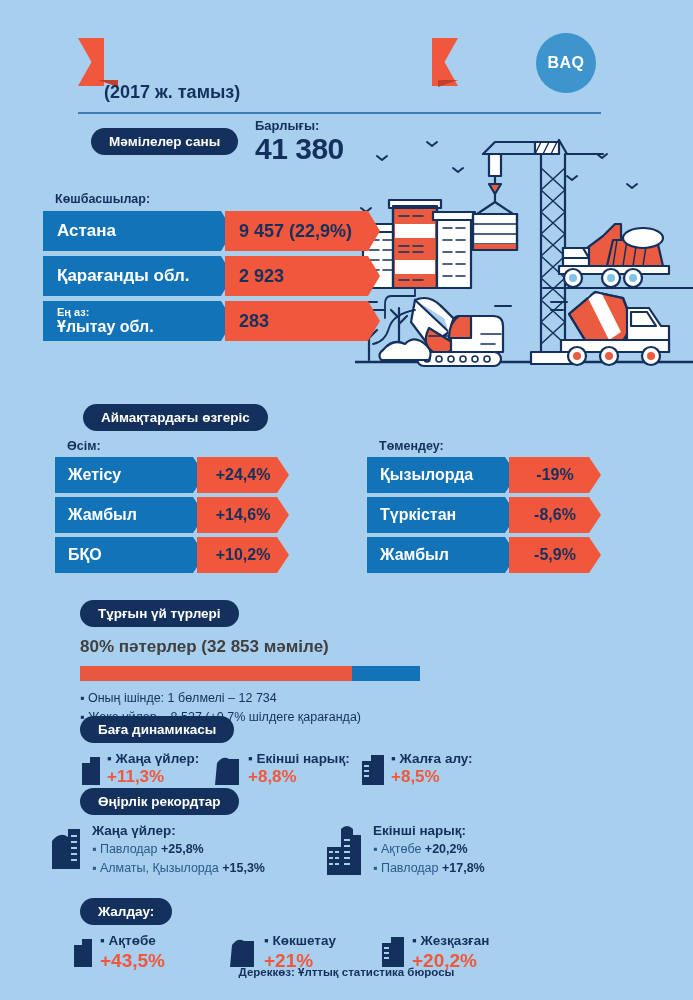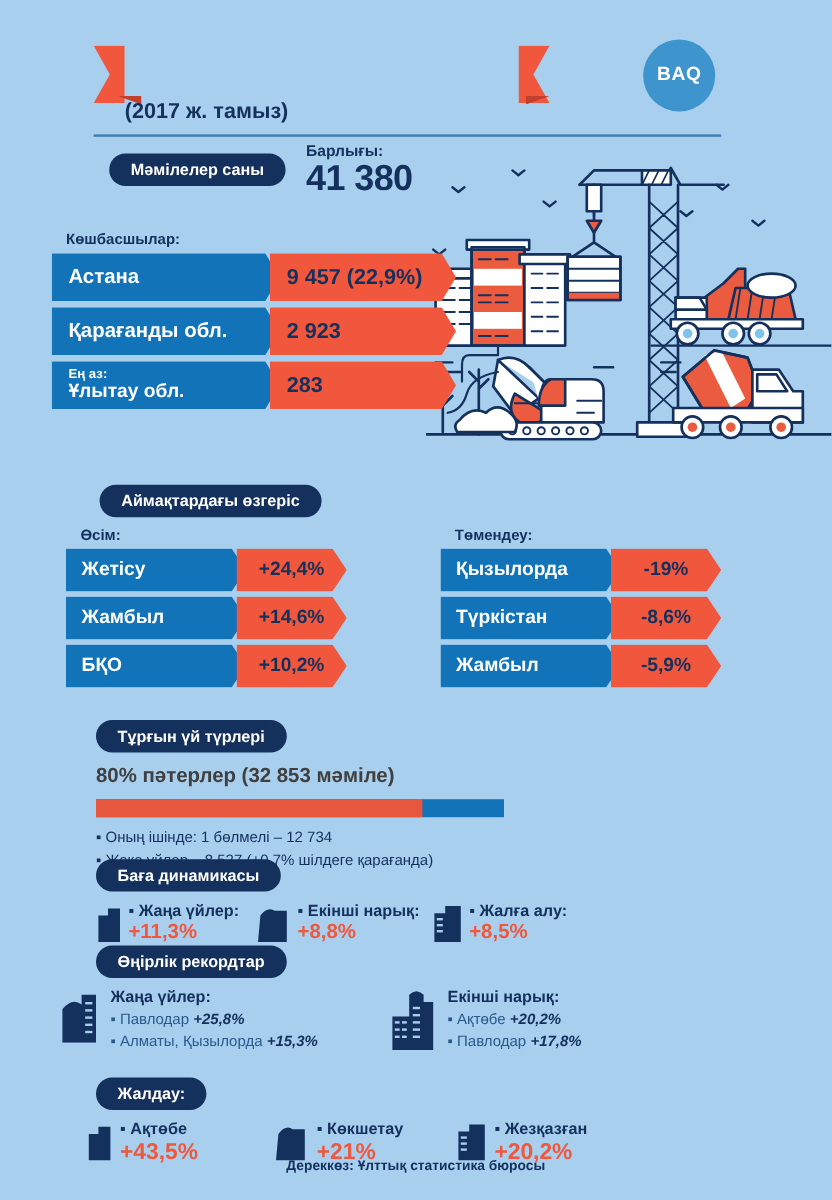--- a/index.html
+++ b/index.html
@@ -120,21 +120,21 @@
   .pr-item .txt .t1::before { content:"▪ "; }
   .pr-item .txt .t2 { font-size:17px; font-weight:bold; color:#f0573c; line-height:1.1; }
 
   
   .records { position:absolute; left:80px; top:788px; width:600px; z-index:2; }
   .rec-cols { position:relative; margin-top:8px; height:68px; }
   .rec-block { position:absolute; top:0; display:flex; align-items:flex-start; gap:8px; }
   .rec-block .h { font-size:13.5px; font-weight:bold; color:#14305c; margin-bottom:2px; }
   .rec-block li { list-style:none; font-size:12.5px; color:#2a5a8c; line-height:1.5; }
   .rec-block li::before { content:"▪ "; color:#2a5a8c; }
-  .rec-block li b { color:#14305c;font-style:italic; }
+  .rec-block li b { color:#14305c; }
 
   
   .rent { position:absolute; left:80px; top:898px; width:600px; z-index:2; }
   .rent-items { position:relative; margin-top:8px; height:48px; }
   .rent-item { position:absolute; top:0; display:flex; align-items:flex-start; gap:6px; }
   .rent-item .t1 { font-size:13.5px; font-weight:bold; color:#14305c; line-height:1.25; }
   .rent-item .t1::before { content:"▪ "; }
   .rent-item .t2 { font-size:19px; font-weight:bold; color:#f0573c; line-height:1.15; }
 
   .footer {

